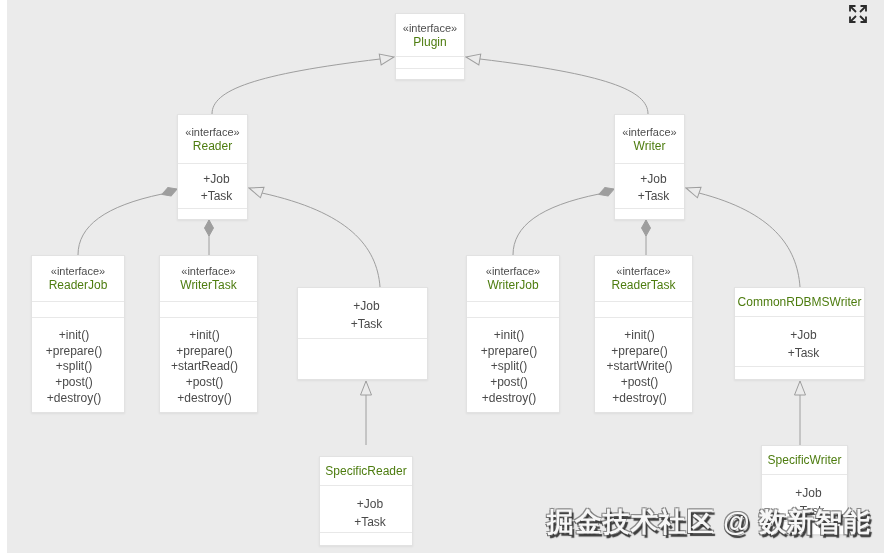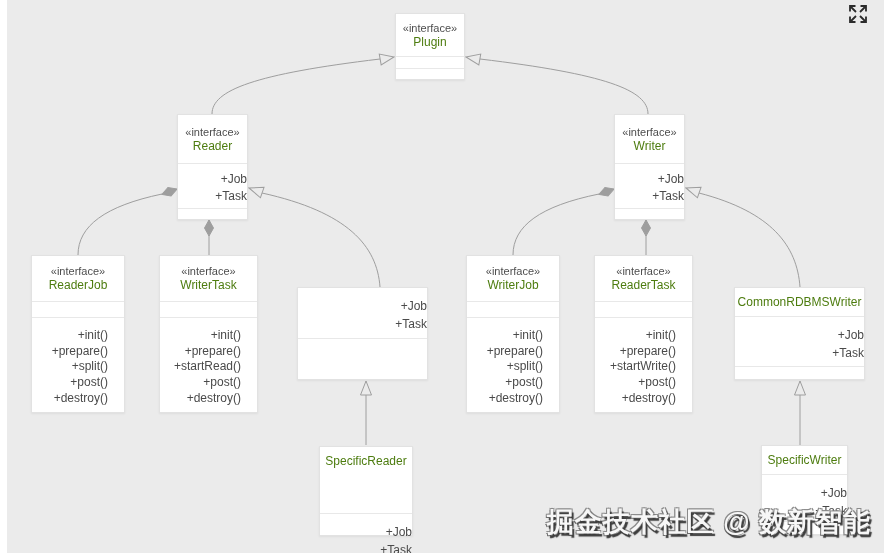--- a/index.html
+++ b/index.html
@@ -21,33 +21,33 @@
     border:1px solid #e2e2e2;box-sizing:border-box;
     display:flex;flex-direction:column;
     box-shadow:0 1px 2px rgba(0,0,0,0.06);
   }
   .cmp{border-top:1px solid #e8e8e8;box-sizing:border-box;flex:0 0 auto;}
   .cmp:first-child{border-top:none;}
   .cmp.grow{flex:1 1 auto;}
   .cmp.title{display:flex;flex-direction:column;align-items:center;justify-content:center;}
   .stereotype{font-size:11px;color:#4d4d4d;line-height:14px;}
   .cname{font-size:12px;font-weight:normal;color:#4d7c0f;line-height:15px;white-space:nowrap;}
-  .member{font-size:12px;color:#4a4a4a;white-space:nowrap;text-align:right;}
+  .member{font-size:12px;color:#4a4a4a;white-space:nowrap;text-align:center;}
 
   
   .cls-plugin        {left:395px;top:13px; width:70px; height:67px;}
   .cls-reader        {left:177px;top:114px;width:71px; height:106px;}
   .cls-writer        {left:614px;top:114px;width:71px; height:106px;}
   .cls-readerjob     {left:31px; top:255px;width:94px; height:158px;}
   .cls-readertask    {left:159px;top:255px;width:99px; height:158px;}
   .cls-commonreader  {left:297px;top:287px;width:131px;height:93px;}
   .cls-writerjob     {left:466px;top:255px;width:94px; height:158px;}
   .cls-writertask    {left:594px;top:255px;width:99px; height:158px;}
   .cls-commonwriter  {left:734px;top:287px;width:131px;height:93px;}
-  .cls-specificreader{left:319px;top:446px;width:94px; height:90px;gap:38px;}
+  .cls-specificreader{left:319px;top:456px;width:94px; height:90px;}
   .cls-specificwriter{left:761px;top:445px;width:87px; height:90px;}
 
   
   .h-title-plugin{height:42px;}
   .h-row-sm{height:12px;}
   .h-title-rw{height:48px;}
   .h-attrs-rw{height:45px;padding:7px 0 0 8px;}
   .h-attrs-rw .member{line-height:17px;}
   .h-title-jt{height:45px;}
   .h-empty-jt{height:16px;}

